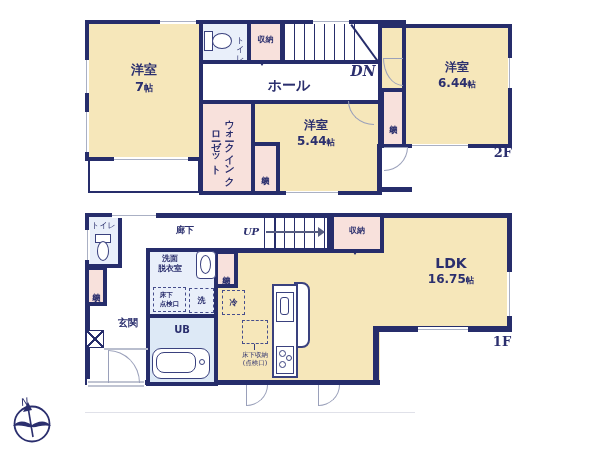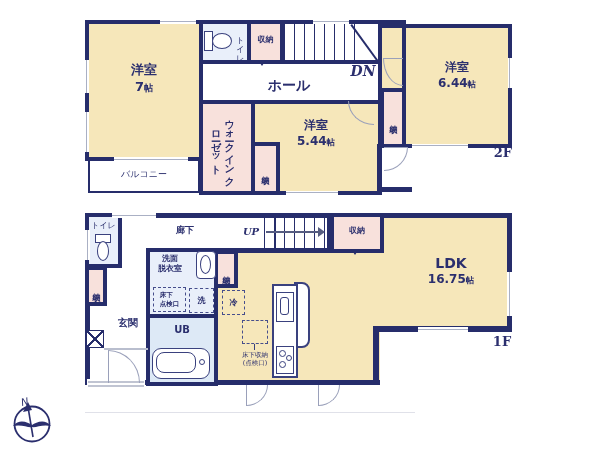--- a/index.html
+++ b/index.html
@@ -96,21 +96,20 @@
     <div class="lbl v" style="left:259px;top:155px;height:30px;font-size:8px;">収納</div>
     <div class="lbl" style="left:260px;top:118px;width:112px;font-size:12px;">
       <div>洋室</div>
       <div><span>5.44</span><span class="unit">帖</span></div>
     </div>
     <div class="lbl v" style="left:387px;top:104px;height:30px;font-size:8px;">収納</div>
     <div class="lbl" style="left:402px;top:60px;width:110px;font-size:12px;">
       <div>洋室</div>
       <div><span>6.44</span><span class="unit">帖</span></div>
     </div>
-    <div class="lbl" style="left:88px;top:169px;width:112px;font-size:9px;font-weight:500;">バルコニー</div>
     <div class="lbl serif" style="left:486px;top:145px;width:26px;font-size:13px;font-weight:bold;text-align:right;">2F</div>
   </div>
 
   <div class="grp">
 
     <div class="room b5 f-white" style="left:85px;top:213px;width:427px;height:172px;"></div>
     <div class="fill" style="left:380px;top:331px;width:136px;height:58px;background:#fff;"></div>
 
     <div class="fill f-cream" style="left:218px;top:250px;width:162px;height:130px;"></div>
     <div class="fill f-cream" style="left:380px;top:218px;width:127px;height:110px;"></div>

